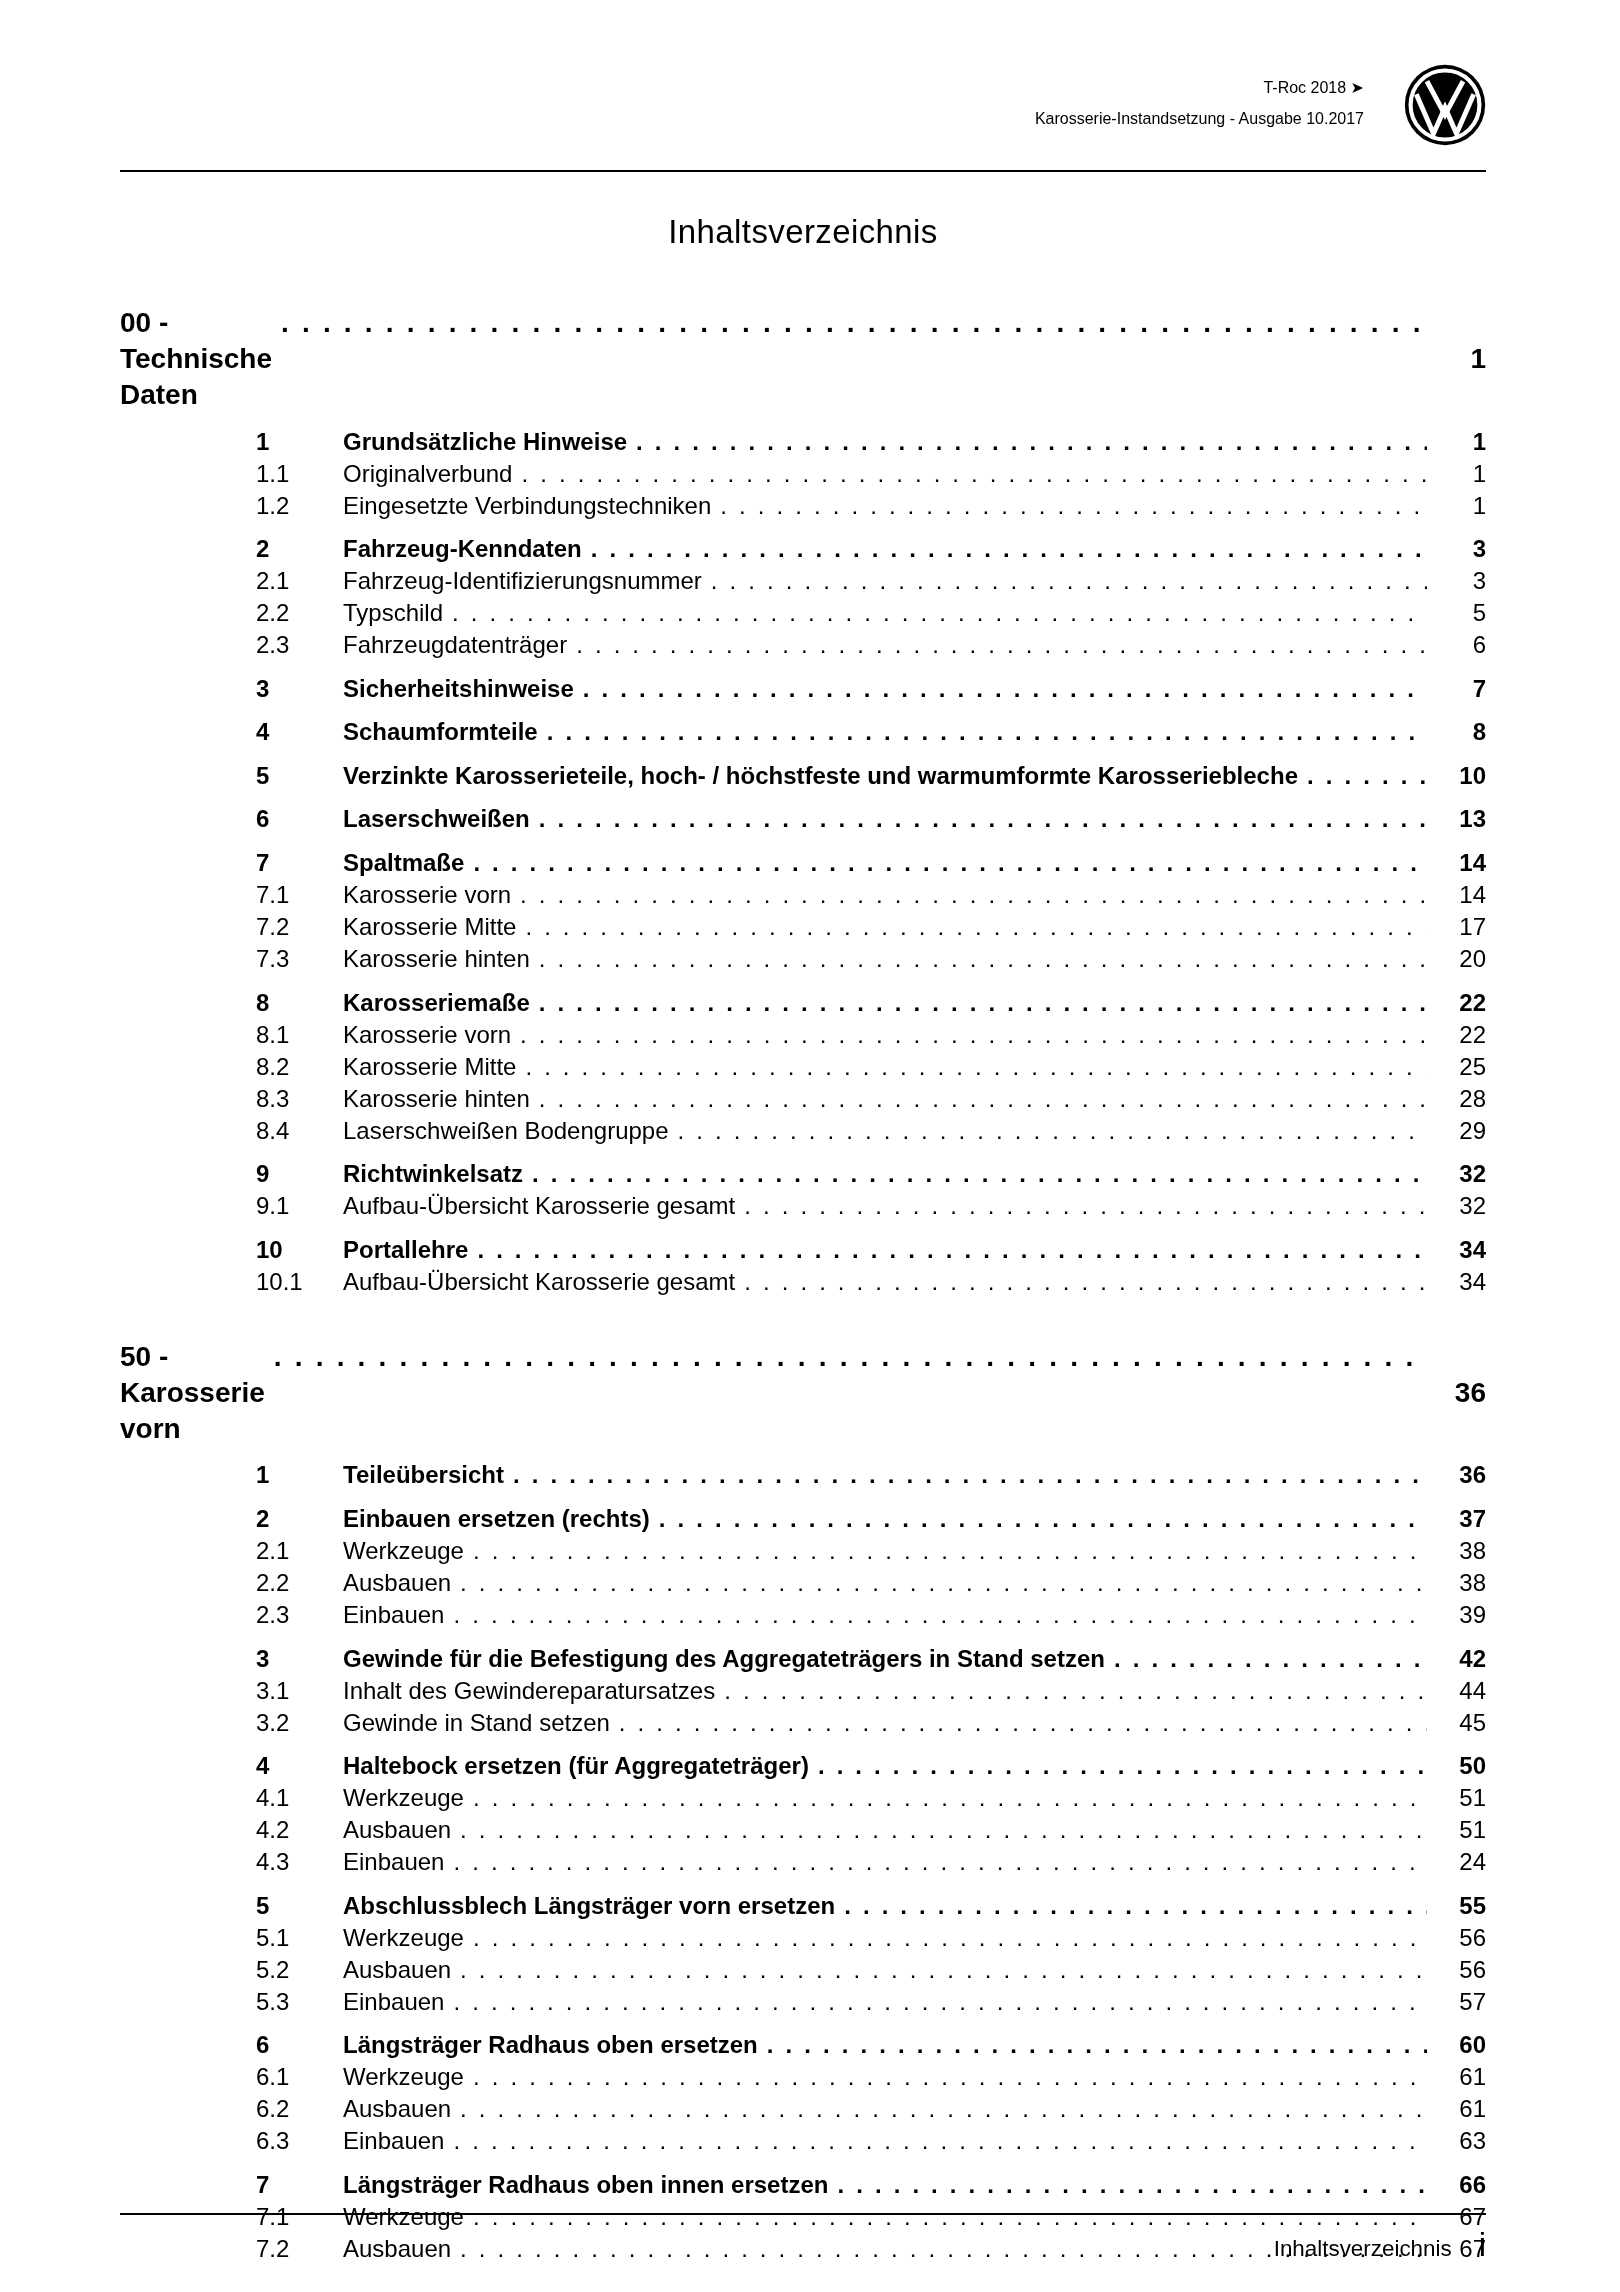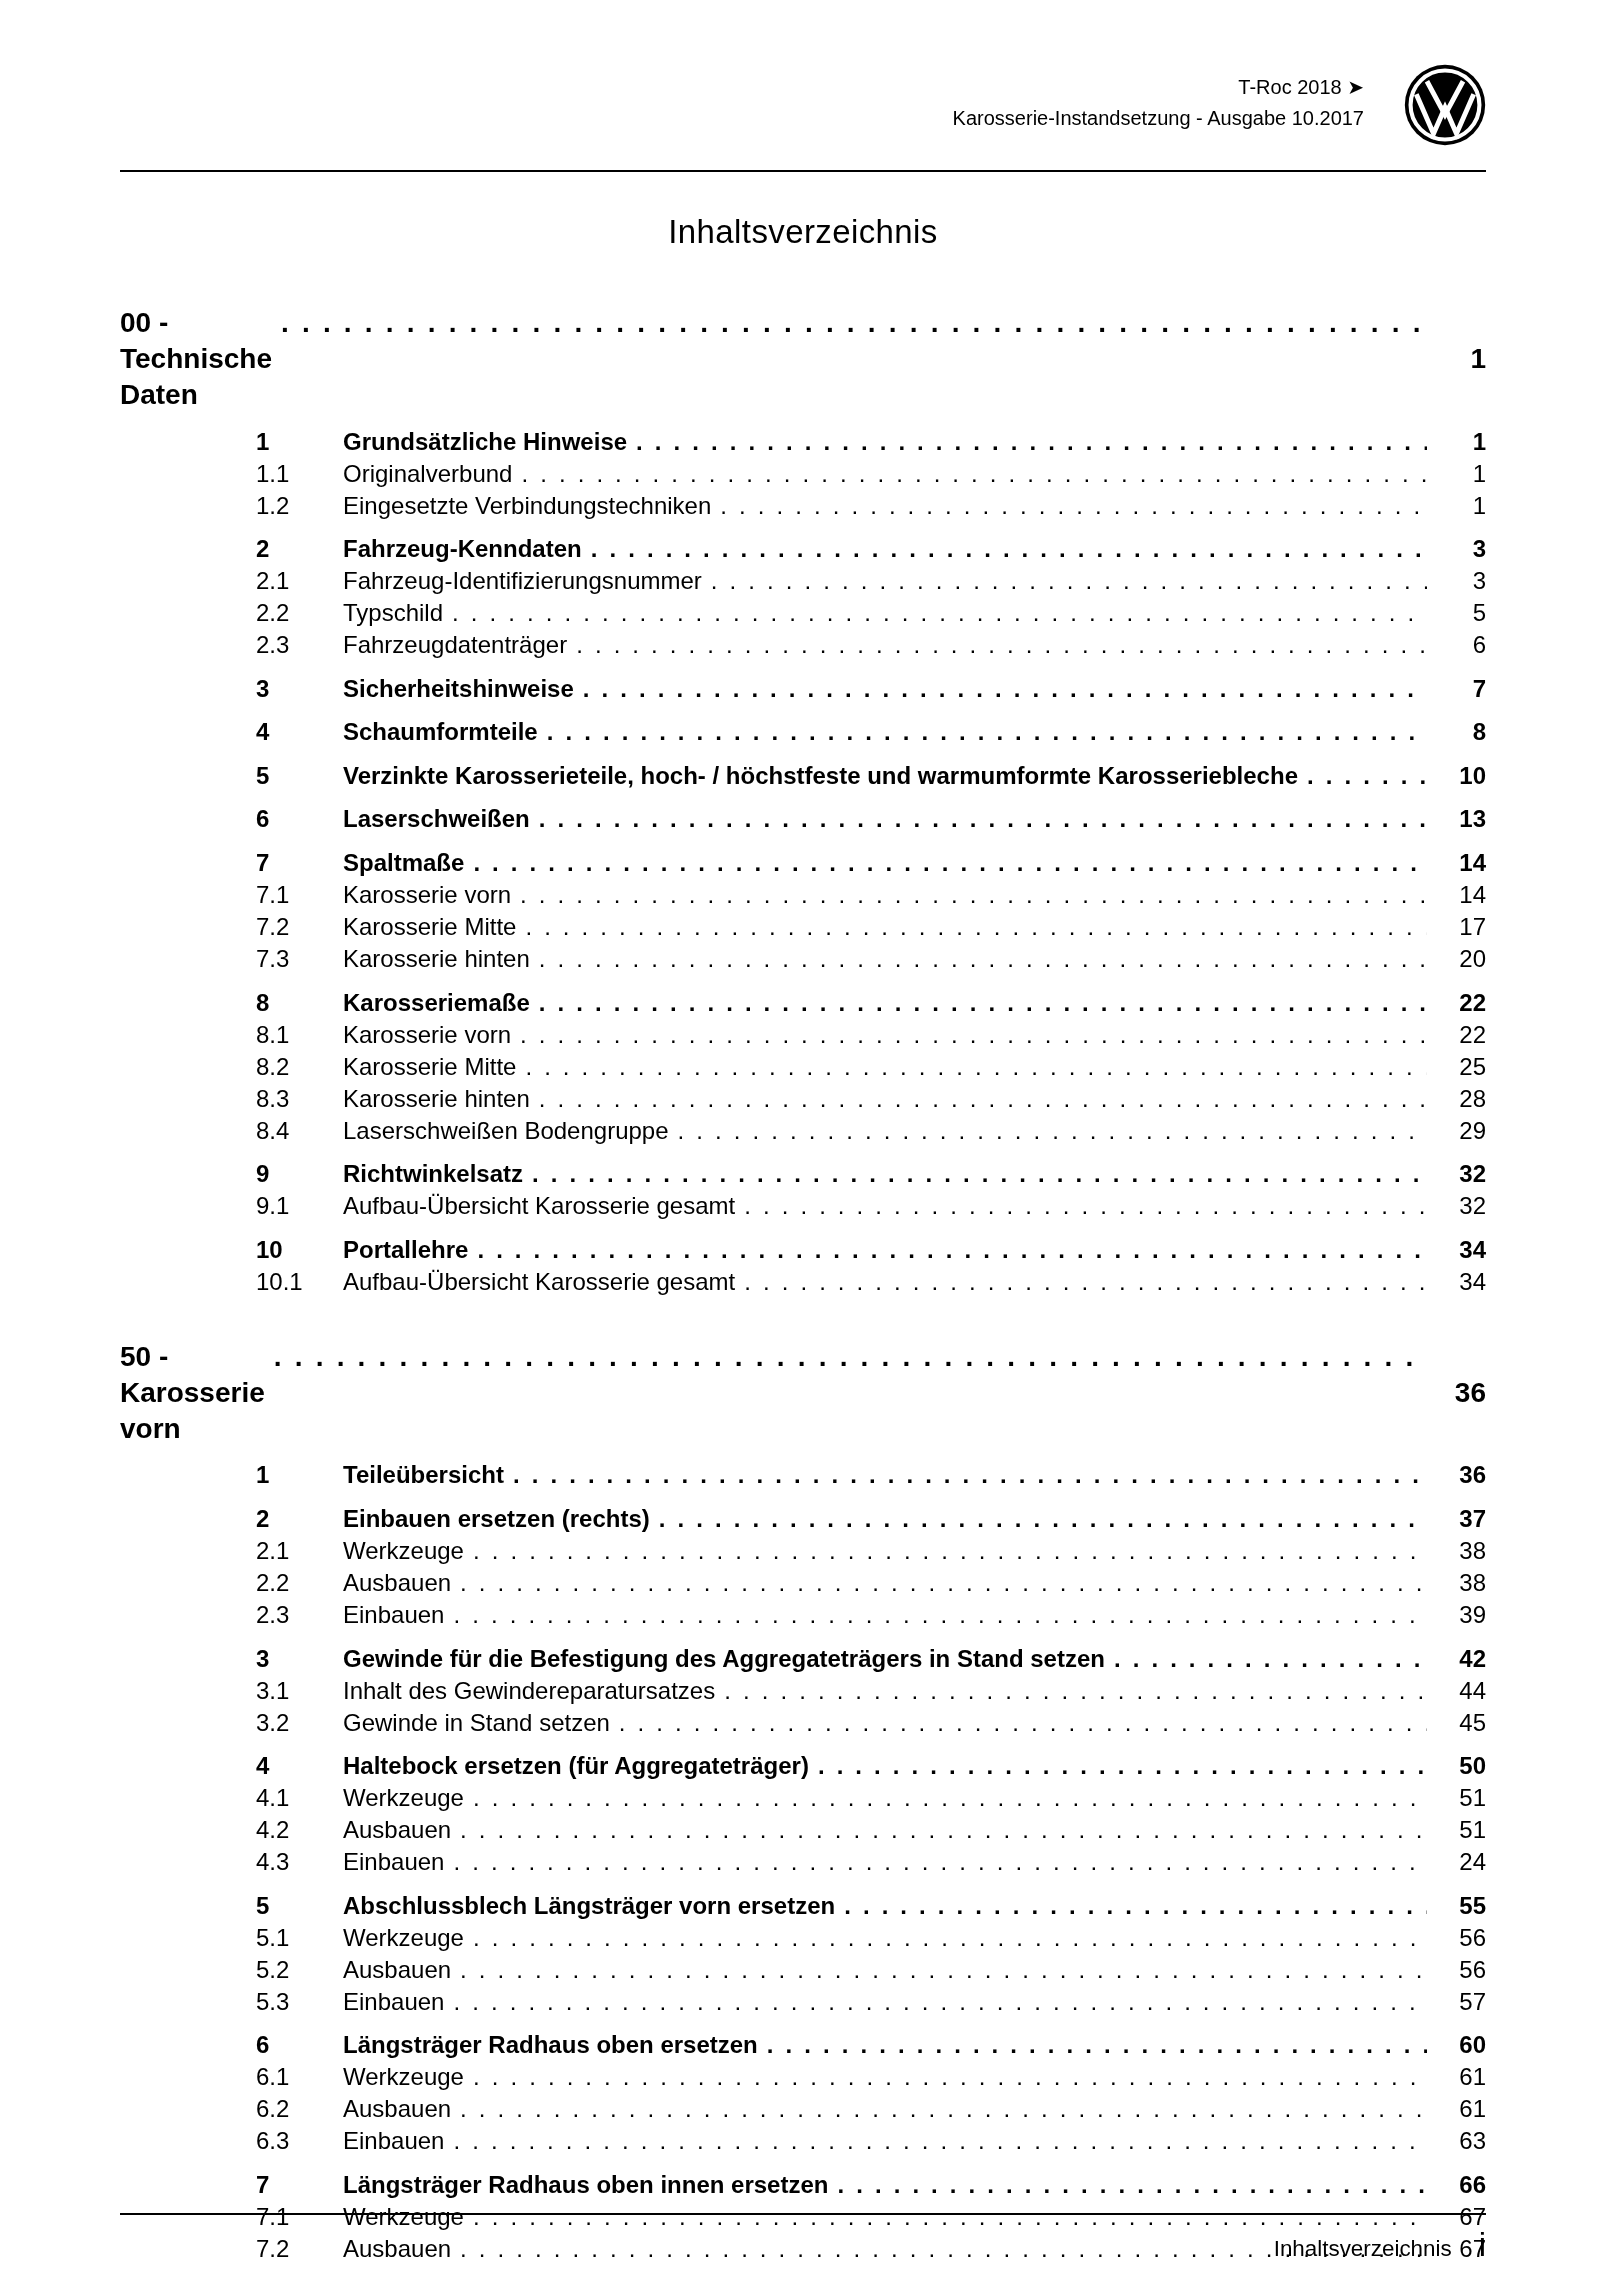--- a/index.html
+++ b/index.html
@@ -11,21 +11,21 @@
     color:#000;
     font-family:"Liberation Sans", sans-serif;
     overflow:hidden;
     margin:0 auto;
   }
   .content {
     position:absolute; top:0; bottom:0; left:120px; right:134px;
   }
   
   .header { position:relative; padding-top:72px; }
-  .header-text { text-align:right; padding-right:122px; font-size:20px; line-height:31px; }
+  .header-text { text-align:right; padding-right:122px; font-size:16px; line-height:31px; }
   .header-logo {
     position:absolute; right:0; top:64px; width:82px; height:82px; display:block;
   }
   .header-rule { border-bottom:2.7px solid #000; margin-top:36px; }
   
   .doc-title { text-align:center; font-size:33px; margin-top:41px; letter-spacing:0.4px; }
   
   .toc { margin-top:54px; }
   .toc-section-header {
     display:flex; align-items:center;

